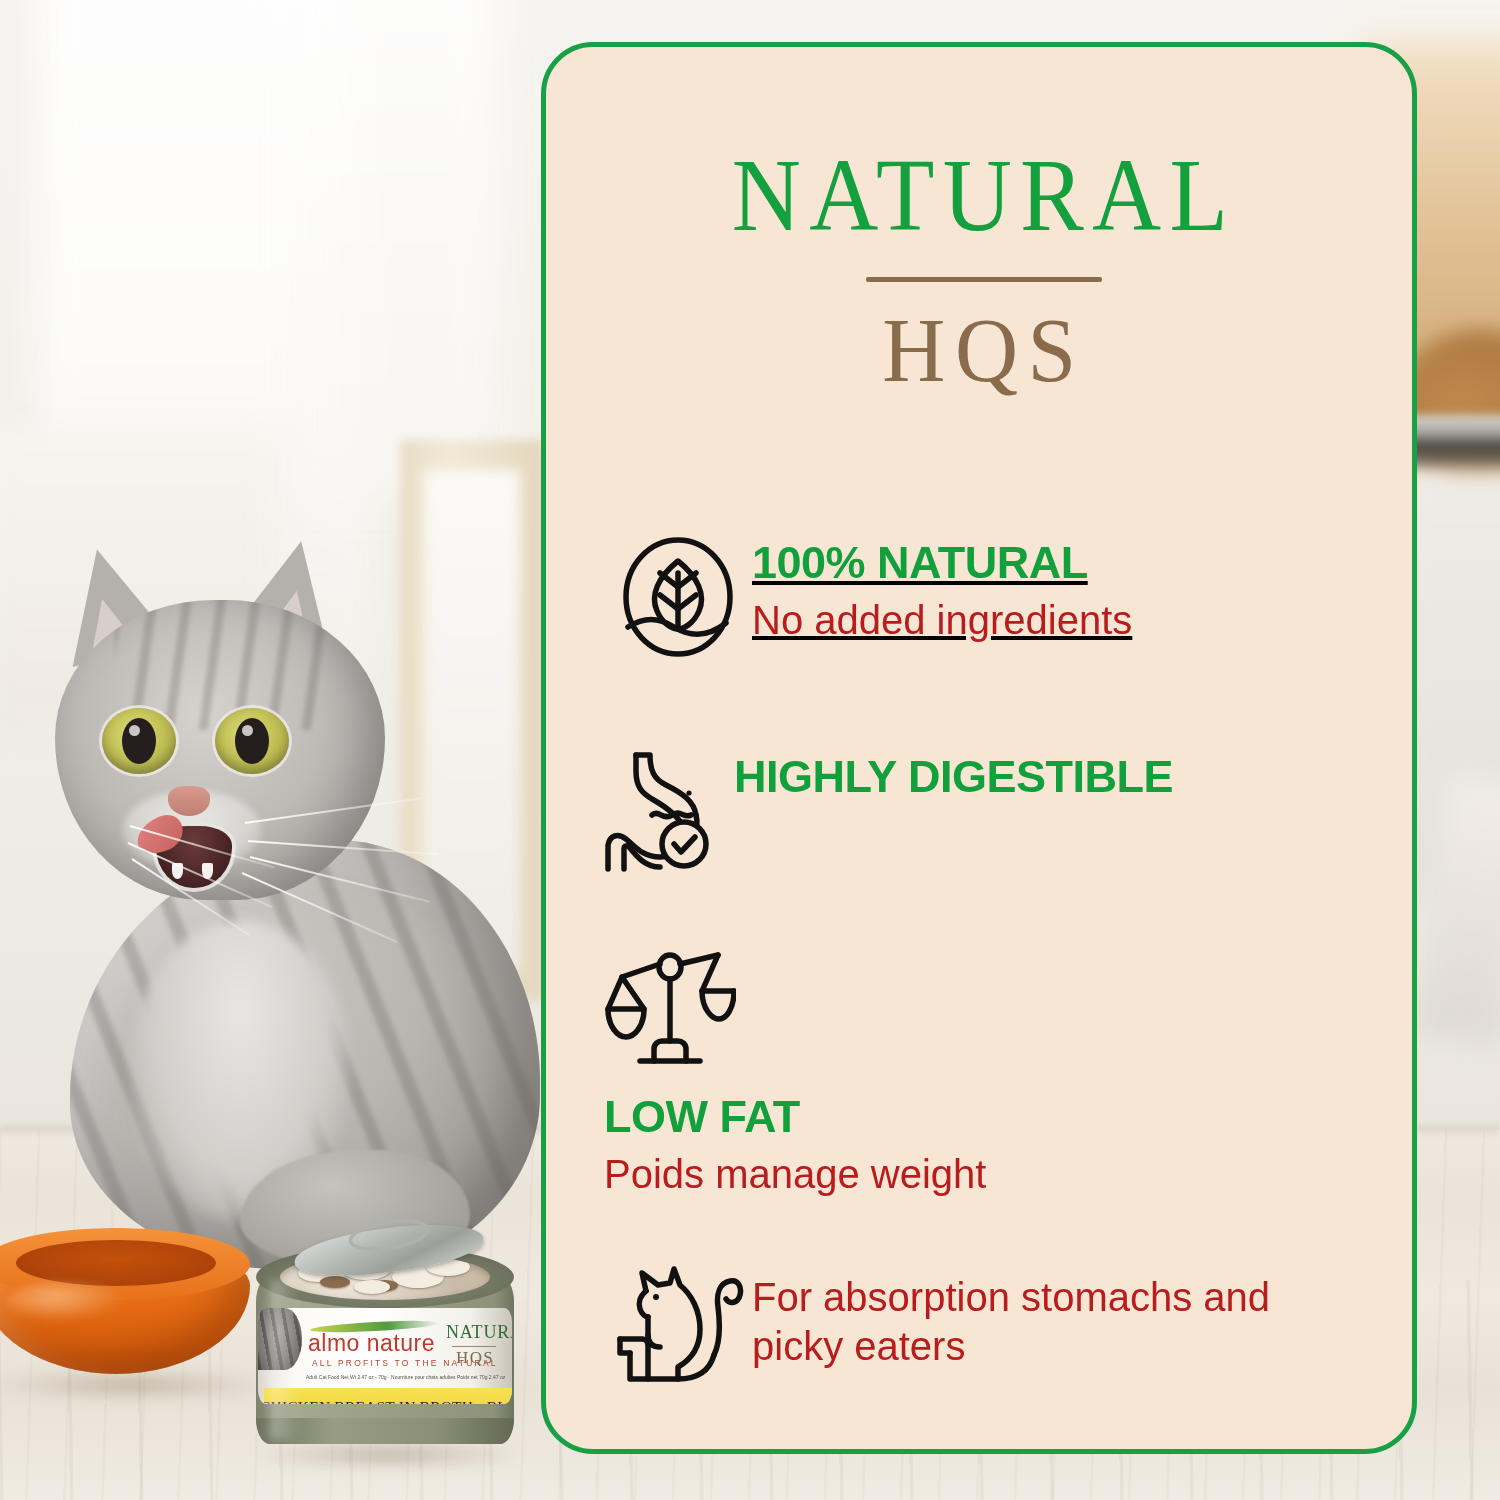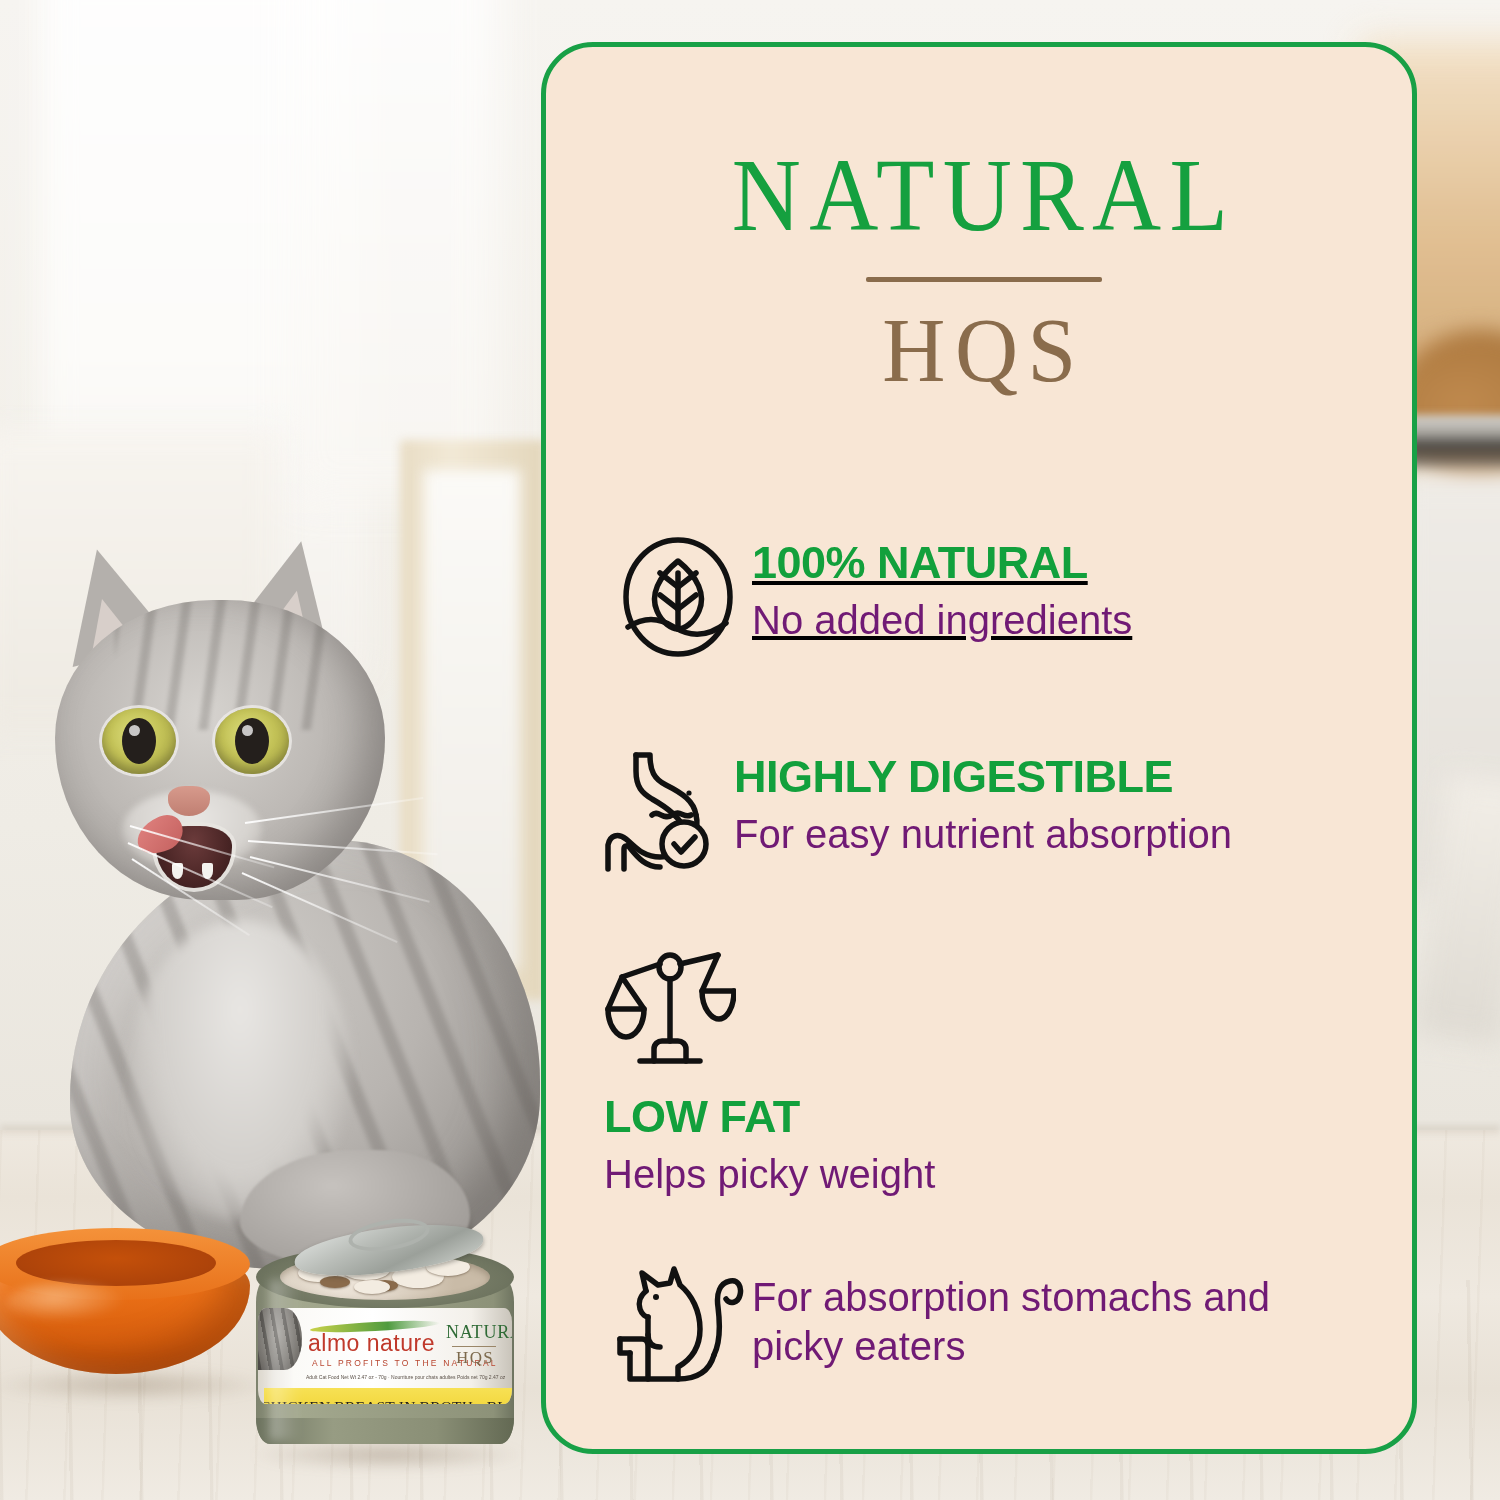--- a/index.html
+++ b/index.html
@@ -601,21 +601,21 @@
     line-height: 1.05;
     color: #12a03c;
     letter-spacing: -0.5px;
     margin: 0 0 10px;
     text-transform: uppercase;
   }
   .feature-desc {
     font-family: "Liberation Sans", sans-serif;
     font-size: 40px;
     line-height: 1.22;
-    color: #701a75;
+    color: #b91c1c;
     margin: 0;
     font-weight: 400;
   }
 
   
   .feature.f1 { margin-top: 8px; margin-bottom: 74px; text-decoration: underline; }
   .feature.f2 { margin-bottom: 52px; padding-left: 40px; }
   .feature.f3 { margin-bottom: 62px; flex-direction: column; }
   .feature.f4 { margin-bottom: 0; }
 </style>
@@ -763,42 +763,41 @@
             <path d="M100 74 C 102 82, 101 88, 98 94"></path>
             <path d="M28 128 L28 108 C 28 104, 32 104, 34 107 C 42 117, 50 126, 64 126"></path>
             <path d="M56 74 C 62 68, 68 80, 76 74 C 84 68, 88 78, 95 74"></path>
             <circle cx="88" cy="103" r="22" fill="#f8e6d5"></circle>
             <path d="M78 103 L85 111 L99 96"></path>
             <circle cx="93" cy="52" r="2.6" fill="#111111" stroke="none"></circle>
           </svg>
         </div>
         <div class="feature-text">
           <div class="feature-title">HIGHLY DIGESTIBLE</div>
-          <div class="feature-desc">For easy nutrient absorption</div>
         </div>
       </div>
 
       <div class="feature f3">
         <div class="feature-icon">
           <svg width="132" height="120" viewBox="0 0 132 120" fill="none" stroke="#111111" stroke-width="5.5" stroke-linecap="round" stroke-linejoin="round">
             <ellipse cx="66" cy="20" rx="11" ry="12"></ellipse>
             <path d="M66 32 L66 94"></path>
             <path d="M56 17 L18 30"></path>
             <path d="M76 17 L114 8"></path>
             <path d="M18 30 L4 62 L40 62 Z"></path>
             <path d="M4 62 C 4 80, 14 90, 22 90 C 30 90, 40 80, 40 62"></path>
             <path d="M114 8 L98 44 L130 44"></path>
             <path d="M98 44 C 98 62, 108 72, 115 72 C 122 72, 130 62, 130 44"></path>
             <path d="M50 114 L50 102 C 50 97, 54 94, 58 94 L74 94 C 78 94, 82 97, 82 102 L82 114"></path>
             <path d="M36 114 L96 114"></path>
           </svg>
         </div>
         <div class="feature-text">
           <div class="feature-title">LOW FAT</div>
-          <div class="feature-desc">Helps picky weight</div>
+          <div class="feature-desc">Poids manage weight</div>
         </div>
       </div>
 
       <div class="feature f4">
         <div class="feature-icon">
           <svg width="132" height="136" viewBox="0 0 132 136" fill="none" stroke="#111111" stroke-width="5.5" stroke-linecap="round" stroke-linejoin="round">
             <path d="M34 28 L30 10 L46 22 L58 20 L62 6 L68 22 C 80 32, 88 48, 88 66 C 88 84, 80 96, 66 104 L66 116 L36 116"></path>
             <path d="M34 28 C 28 33, 26 40, 28 46 C 30 52, 34 54, 36 54"></path>
             <path d="M36 54 L36 72"></path>
             <path d="M36 72 C 36 80, 40 84, 48 84"></path>

